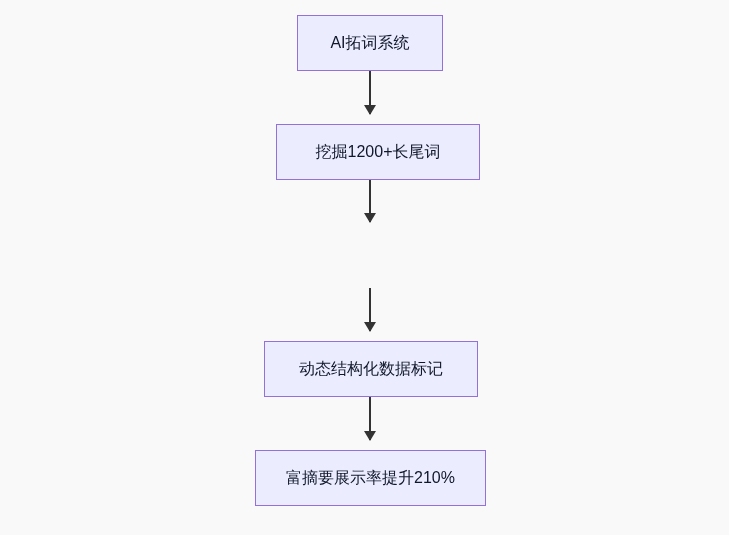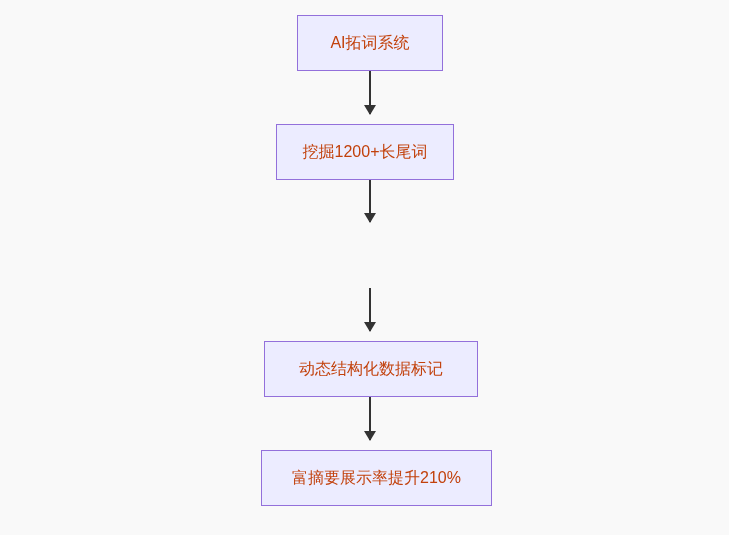--- a/index.html
+++ b/index.html
@@ -13,35 +13,35 @@
     width: 729px;
     height: 535px;
     background: #f9f9f9;
     overflow: hidden;
   }
   .node {
     position: absolute;
     box-sizing: border-box;
     background: #ececff;
     border: 1px solid #9370db;
-    color: #c2410c;
+    color: #0f172a;
     font-size: 16px;
     line-height: 1;
     display: flex;
     align-items: center;
     justify-content: center;
     text-align: center;
     white-space: nowrap;
   }
   
   .n1 { left: 297px; top: 15px;  width: 146px; height: 56px; }
-  .n2 { left: 276px; top: 124px; width: 178px; height: 56px; }
+  .n2 { left: 276px; top: 124px; width: 204px; height: 56px; }
   .n3 { left: 261px; top: 232px; width: 221px; height: 56px; }
   .n4 { left: 264px; top: 341px; width: 214px; height: 56px; align-items: center; }
-  .n5 { left: 255px; top: 450px; width: 231px; height: 56px; margin-left: 6px; }
+  .n5 { left: 255px; top: 450px; width: 231px; height: 56px; }
 
   .arrow {
     position: absolute;
     left: 369px;
     width: 2px;
     background: #333333;
   }
   .arrow::after {
     content: "";
     position: absolute;

